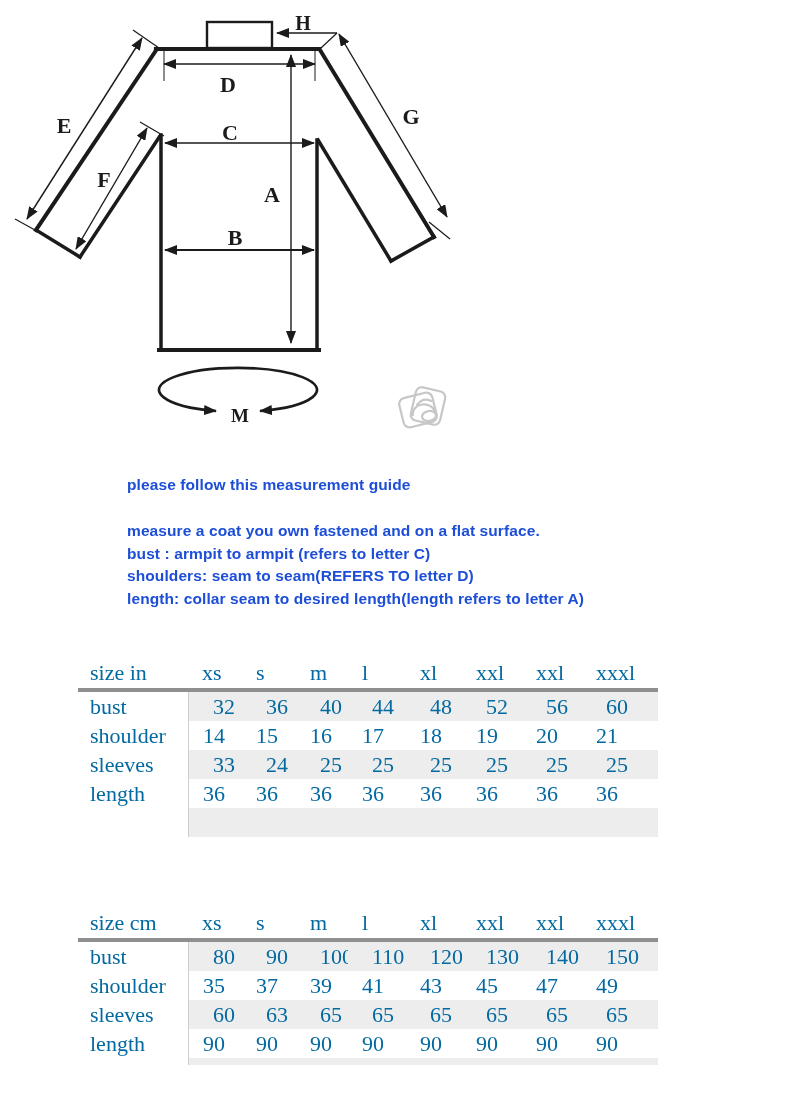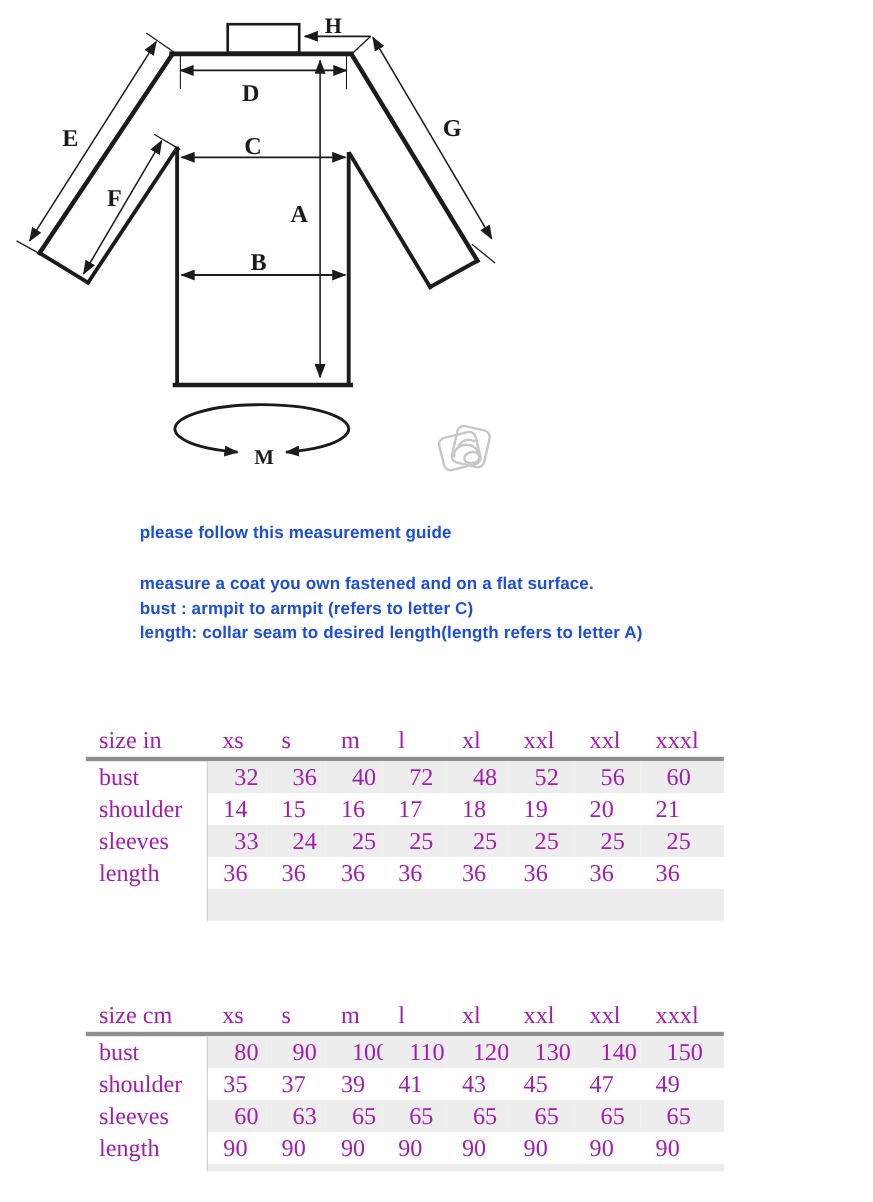--- a/index.html
+++ b/index.html
@@ -20,21 +20,21 @@
     position:absolute; left:127px; top:474px; width:560px;
     font-weight:bold; font-size:15.5px; color:#1d4ed8; line-height:22.4px;
     letter-spacing:0.1px;
   }
   .instructions .title { margin:0 0 24px 0; }
   .iline { margin:0; }
 
   
   .size-table {
     position:absolute; left:78px; width:580px;
-    font-family:"Liberation Serif", serif; color:#a21caf;
+    font-family:"Liberation Serif", serif; color:#0369a1;
   }
   .t1 { top:658px; }
   .t2 { top:908px; }
   .trow {
     display:grid;
     grid-template-columns:110px 54px 54px 52px 58px 56px 60px 60px 76px;
     height:29px; line-height:29px; font-size:22px;
   }
   .thead { height:30px; line-height:30px; }
   .cell { padding-left:14px; white-space:nowrap; }
@@ -120,20 +120,21 @@
         <path d="M18,20 q6,-8 14,-4"></path>
         <ellipse cx="30" cy="31" rx="7" ry="5" transform="rotate(-10 30 31)"></ellipse>
       </g>
     </svg>
   </div>
 
   <div class="instructions">
     <p class="title">please follow this measurement guide</p>
     <p class="iline">measure a coat you own fastened and on a flat surface.</p>
     <p class="iline">bust : armpit to armpit (refers to letter C)</p>
+    <p class="iline">shoulders: seam to seam(REFERS TO letter D)</p>
     <p class="iline">length: collar seam to desired length(length refers to letter A)</p>
   </div>
 
   <div class="size-table t1">
     <div class="trow thead">
       <div class="cell label-cell unit-cell">size in</div>
       <div class="cell data">xs</div>
       <div class="cell data">s</div>
       <div class="cell data">m</div>
       <div class="cell data">l</div>
@@ -141,21 +142,21 @@
       <div class="cell data">xxl</div>
       <div class="cell data">xxl</div>
       <div class="cell data">xxxl</div>
     </div>
     <div class="rule"></div>
     <div class="trow shaded">
       <div class="cell label-cell">bust</div>
       <div class="cell data first-data">32</div>
       <div class="cell data">36</div>
       <div class="cell data">40</div>
-      <div class="cell data">72</div>
+      <div class="cell data">44</div>
       <div class="cell data">48</div>
       <div class="cell data">52</div>
       <div class="cell data">56</div>
       <div class="cell data">60</div>
     </div>
     <div class="trow">
       <div class="cell label-cell">shoulder</div>
       <div class="cell data first-data">14</div>
       <div class="cell data">15</div>
       <div class="cell data">16</div>

